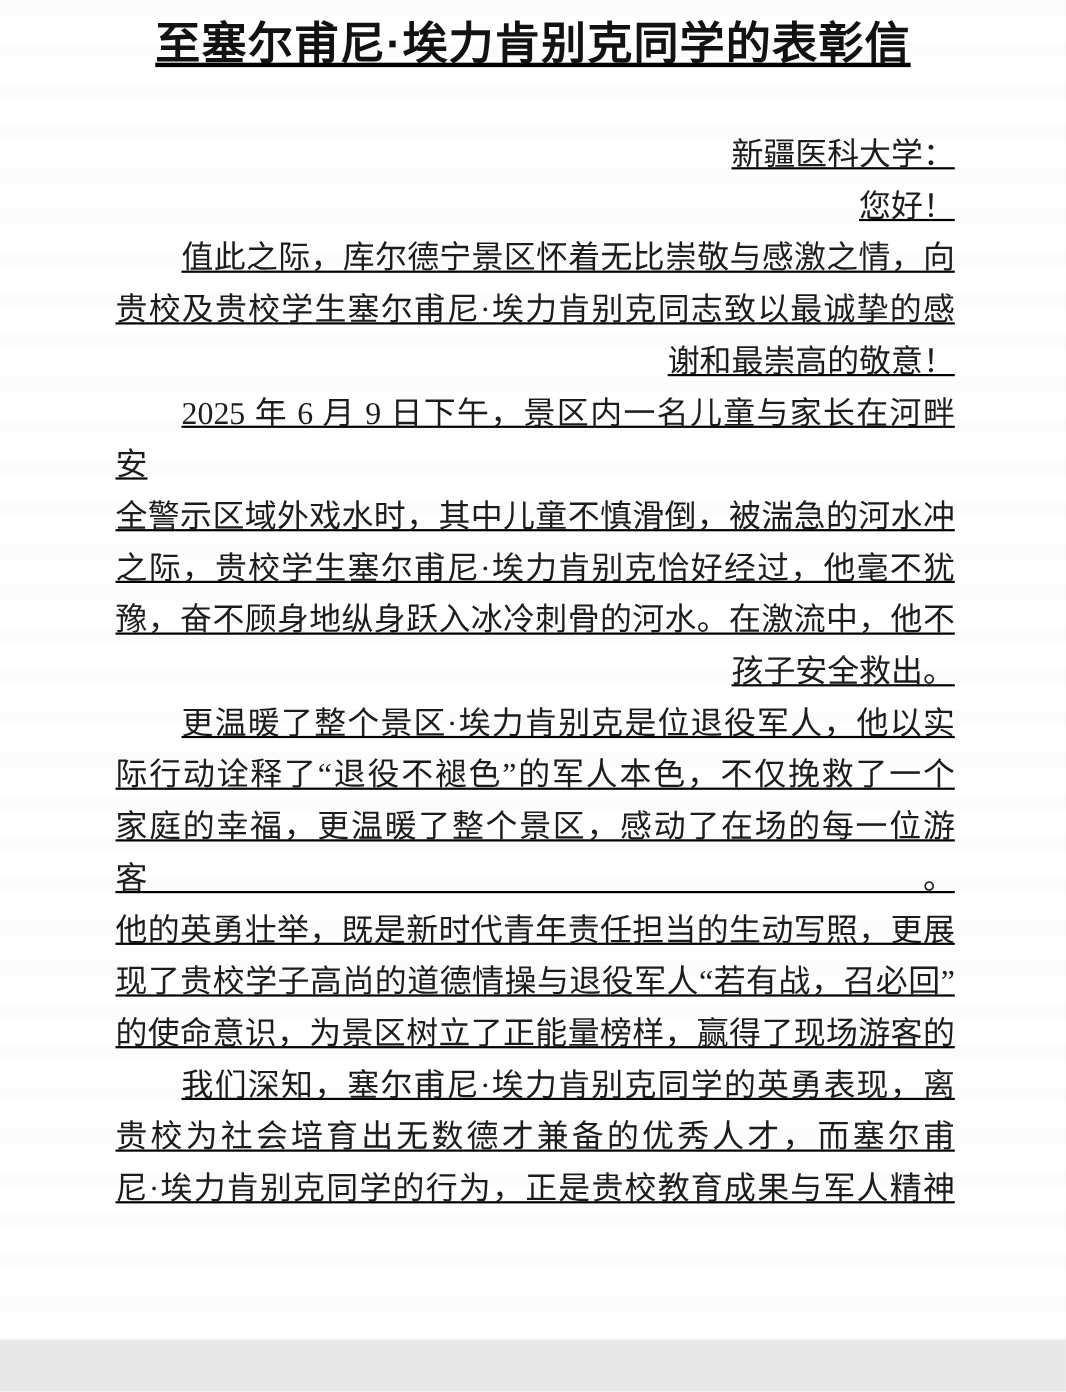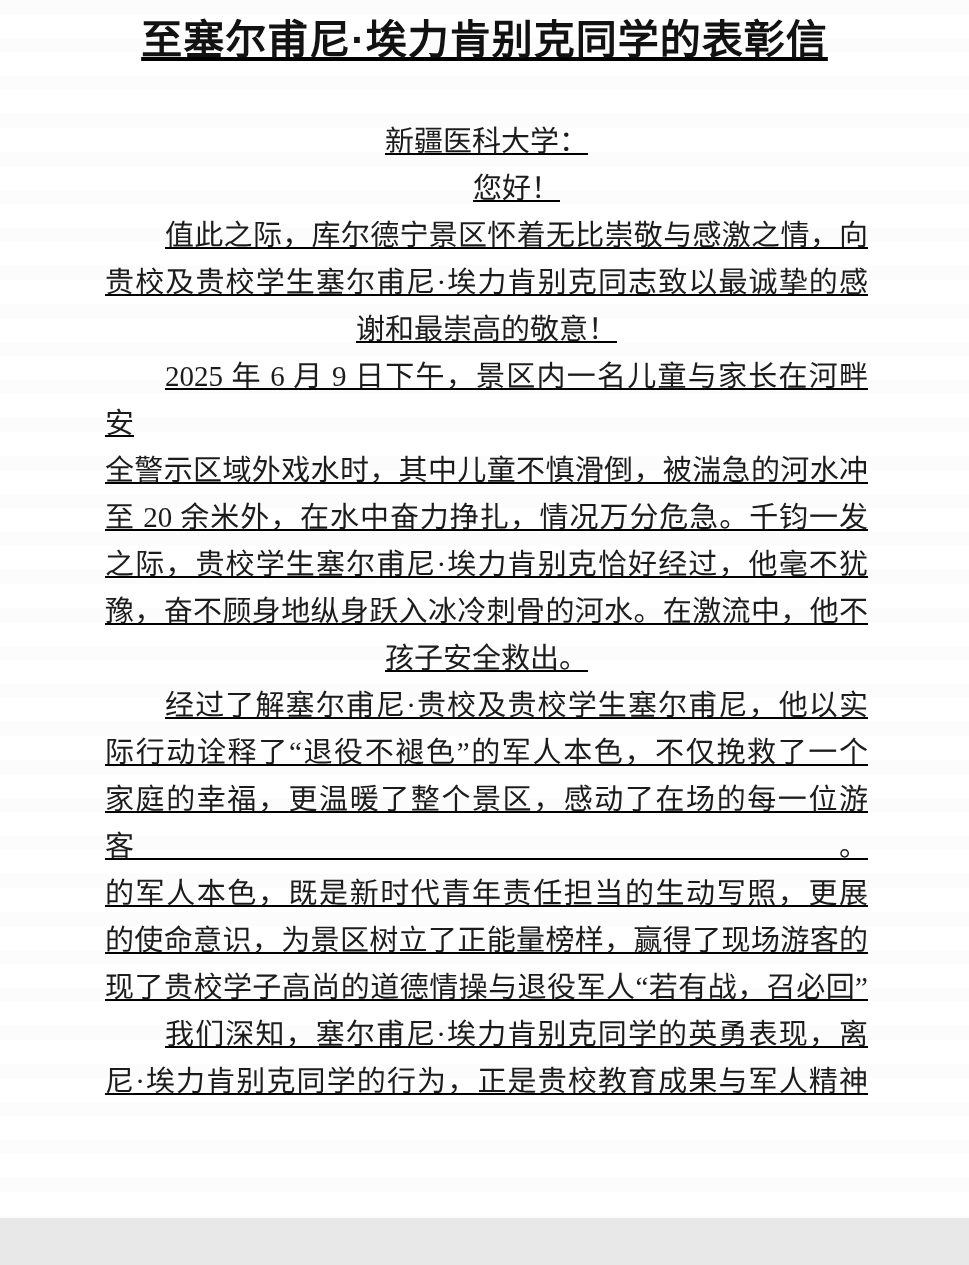--- a/index.html
+++ b/index.html
@@ -32,21 +32,21 @@
   .letter-body {
     margin: 52px 101px 0 105px; 
     font-family: "Liberation Serif", "DejaVu Serif", serif;
     font-size: 29px;
     color: #1c1c1c;
     -webkit-font-smoothing: antialiased;
   }
   .line {
     line-height: 47px;
     min-height: 47px;
-    text-align: center;
+    text-align: right;
   }
   
   .j {
     text-align: justify;
     text-align-last: justify;
     text-justify: inter-ideograph;
   }
   .indent { text-indent: 60px; }
   .paragraph { margin: 0; }
   .scan-speck {
@@ -74,37 +74,37 @@
 
     <div class="paragraph">
       <div class="line indent j">值此之际，库尔德宁景区怀着无比崇敬与感激之情，向</div>
       <div class="line j">贵校及贵校学生塞尔甫尼·埃力肯别克同志致以最诚挚的感</div>
       <div class="line">谢和最崇高的敬意！</div>
     </div>
 
     <div class="paragraph">
       <div class="line indent j">2025 年 6 月 9 日下午，景区内一名儿童与家长在河畔安</div>
       <div class="line j">全警示区域外戏水时，其中儿童不慎滑倒，被湍急的河水冲</div>
-      <div class="line j">至 20 余米外，在水中奋力挣扎，情况万分危急。千钧一发</div>
       <div class="line j">之际，贵校学生塞尔甫尼·埃力肯别克恰好经过，他毫不犹</div>
       <div class="line j">豫，奋不顾身地纵身跃入冰冷刺骨的河水。在激流中，他不</div>
       <div class="line">孩子安全救出。</div>
     </div>
 
     <div class="paragraph">
-      <div class="line indent j">经过了解塞尔甫尼·贵校及贵校学生塞尔甫尼，他以实</div>
+      <div class="line indent j">更温暖了整个景区·埃力肯别克是位退役军人，他以实</div>
       <div class="line j">际行动诠释了“退役不褪色”的军人本色，不仅挽救了一个</div>
       <div class="line j">家庭的幸福，更温暖了整个景区，感动了在场的每一位游客。</div>
-      <div class="line j">的军人本色，既是新时代青年责任担当的生动写照，更展</div>
+      <div class="line j">他的英勇壮举，既是新时代青年责任担当的生动写照，更展</div>
+      <div class="line j">现了贵校学子高尚的道德情操与退役军人“若有战，召必回”</div>
       <div class="line j">的使命意识，为景区树立了正能量榜样，赢得了现场游客的</div>
-      <div class="line j">现了贵校学子高尚的道德情操与退役军人“若有战，召必回”</div>
     </div>
 
     <div class="paragraph">
       <div class="line indent j">我们深知，塞尔甫尼·埃力肯别克同学的英勇表现，离</div>
+      <div class="line j">贵校为社会培育出无数德才兼备的优秀人才，而塞尔甫</div>
       <div class="line j">尼·埃力肯别克同学的行为，正是贵校教育成果与军人精神</div>
 
     </div>
 
   </div>
 
   <div class="scan-speck"></div>
 </div>
 
 </body></html>

